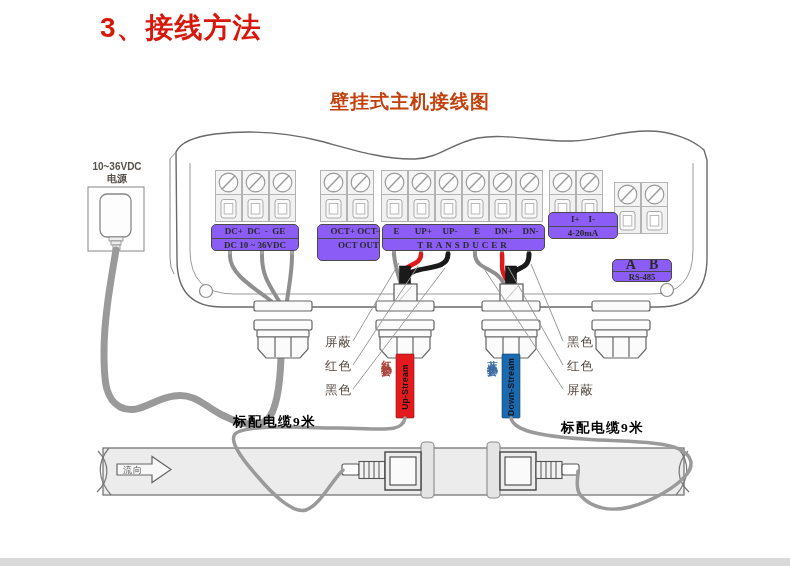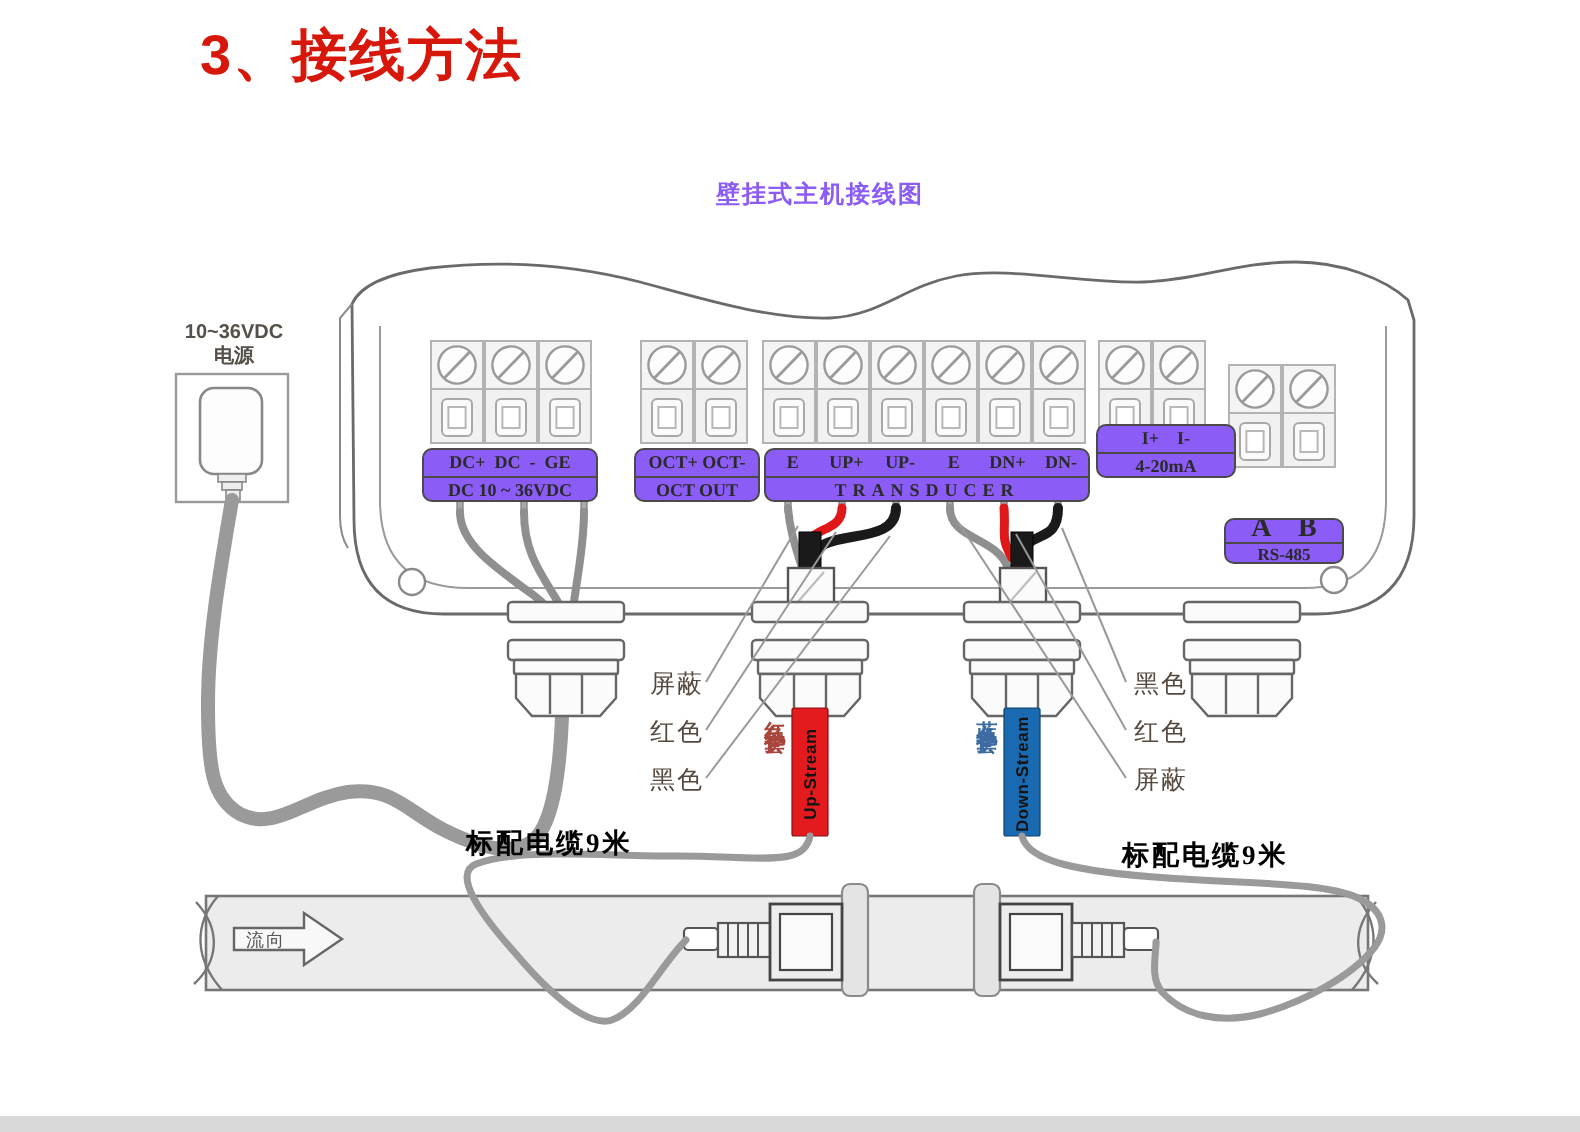--- a/index.html
+++ b/index.html
@@ -1,20 +1,20 @@
 <!DOCTYPE html>
 <html><head>
 <meta charset="utf-8">
 <style>
   html,body{margin:0;padding:0;background:#fff;}
   #stage{position:relative;width:790px;height:566px;background:#ffffff;overflow:hidden;
          font-family:"Liberation Sans",sans-serif;}
   .abs{position:absolute;}
   #title{left:100px;top:9px;font-size:28px;font-weight:bold;color:#d8170b;letter-spacing:1px;}
-  #subtitle{left:290px;top:89px;width:240px;text-align:center;font-size:12px;font-weight:bold;color:#8b5cf6;letter-spacing:1px;}
+  #subtitle{left:290px;top:89px;width:240px;text-align:center;font-size:19px;font-weight:bold;color:#c2410c;letter-spacing:1px;}
   #powerlabel{left:78px;top:161px;width:78px;text-align:center;font-size:10px;font-weight:bold;color:#56504a;line-height:12px;}
   .lblbox{position:absolute;border:1.3px solid #4a4a4a;border-radius:5px;background:#8b5cf6;
           font-family:"Liberation Serif",serif;font-weight:bold;color:#2a2a2a;
           box-sizing:border-box;text-align:center;overflow:hidden;}
   .lblbox .row{white-space:pre;line-height:12px;height:12.6px;font-size:9px;}
   .lblbox .r1{border-bottom:1.3px solid #4a4a4a;}
   .pinrow{display:flex;}
   .pin{display:inline-block;width:27px;font-size:9px;}
   .callout{position:absolute;width:30px;height:16px;font-size:12.5px;color:#55493f;
            font-family:"Liberation Serif",serif;letter-spacing:1px;text-align:right;}
@@ -201,21 +201,21 @@
 
   <div id="powerlabel" class="abs">
     <div>10~36VDC</div>
     <div>电源</div>
   </div>
 
   <div class="lblbox" style="left:211px;top:224px;width:88px;height:27px;">
     <div class="row r1">DC+  DC  -  GE</div>
     <div class="row">DC 10 ~ 36VDC</div>
   </div>
-  <div class="lblbox" style="left:317px;top:224px;width:63px;height:27px;">
+  <div class="lblbox" style="left:317px;top:224px;width:63px;height:37px;text-align:right;">
     <div class="row r1">OCT+ OCT-</div>
     <div class="row">OCT OUT</div>
   </div>
   <div class="lblbox" style="left:382px;top:224px;width:163px;height:27px;">
     <div class="row r1 pinrow">
       <span class="pin">E</span>
       <span class="pin">UP+</span>
       <span class="pin">UP-</span>
       <span class="pin">E</span>
       <span class="pin">DN+</span>

